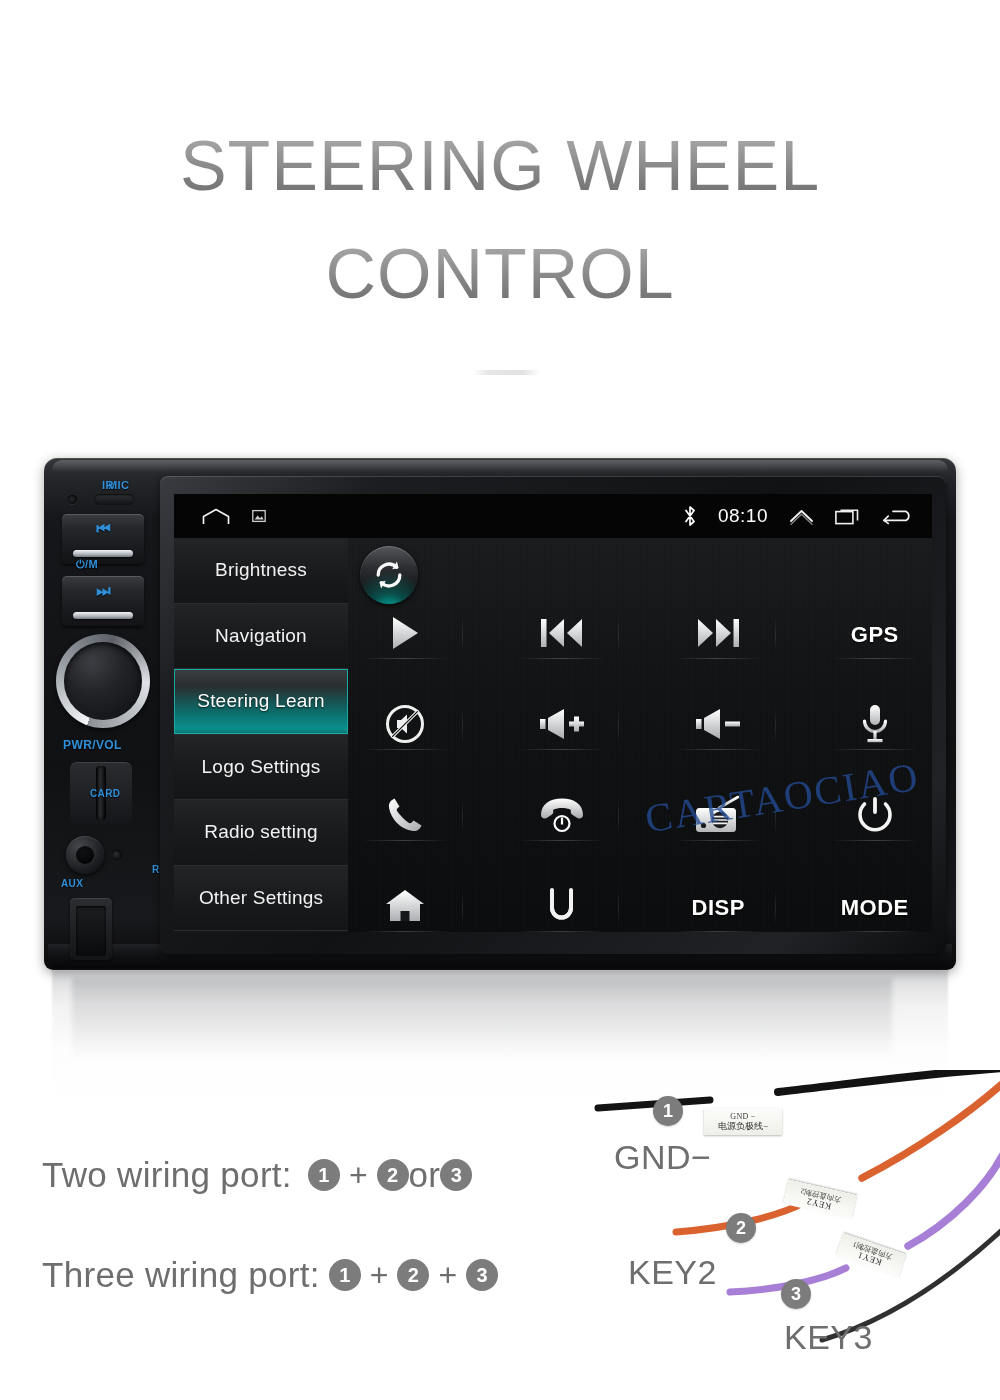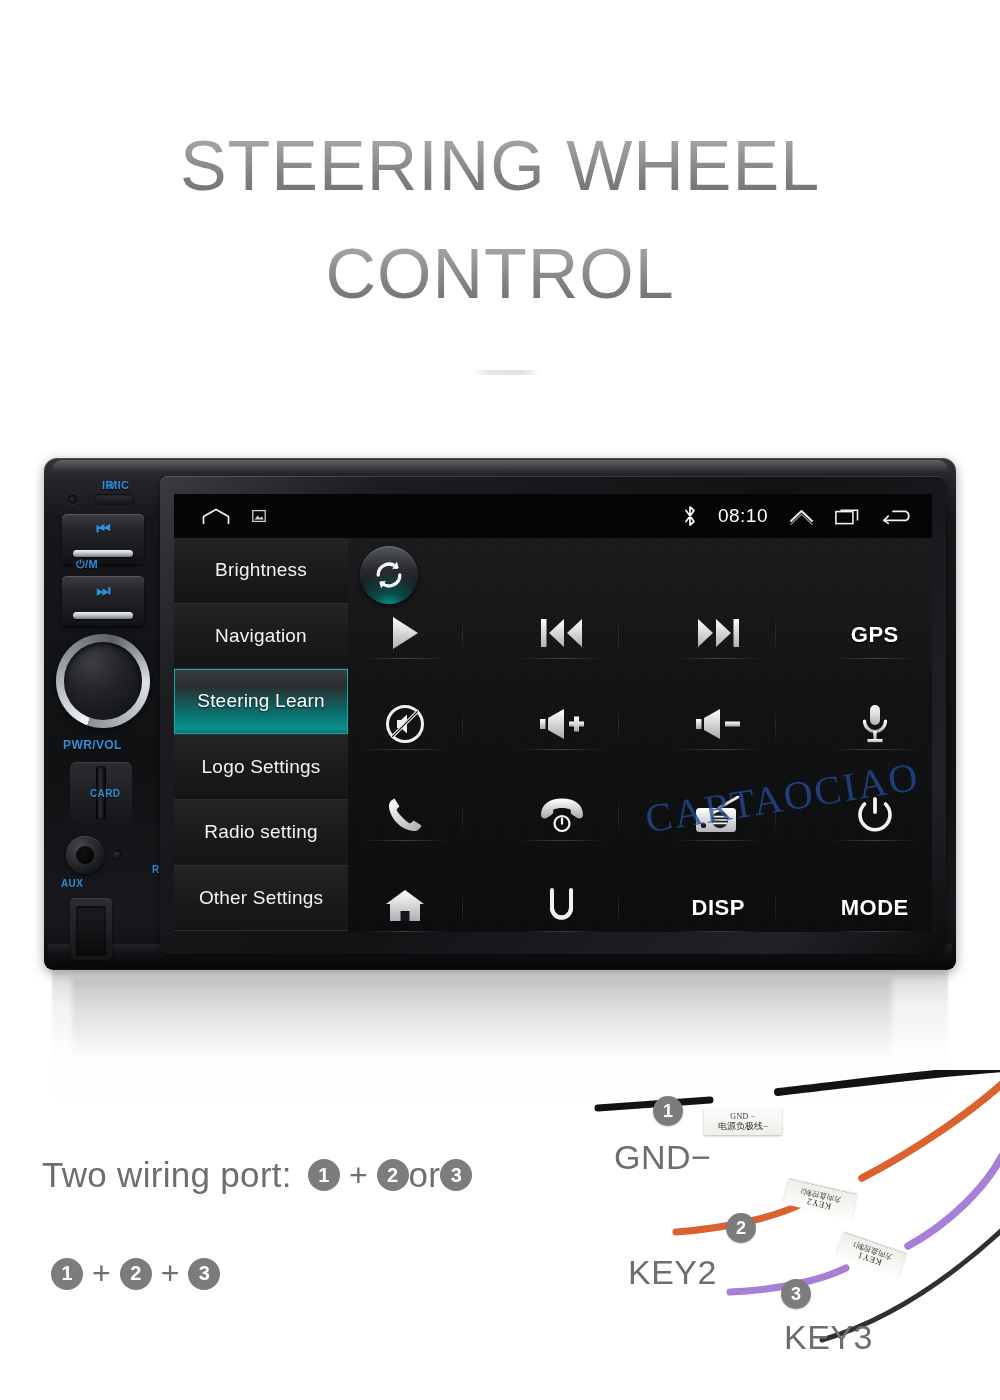--- a/index.html
+++ b/index.html
@@ -657,20 +657,21 @@
   <span class="port-badge">1</span>
   <span class="sp-s"></span>
   <span class="port-op">+</span>
   <span class="sp-s"></span>
   <span class="port-badge">2</span>
   <span class="port-label">or</span>
   <span class="port-badge">3</span>
 </div>
 
 <div class="port-row" id="port-row-three">
+  <span class="port-label">Three wiring port:</span>
   <span class="sp-s"></span>
   <span class="port-badge">1</span>
   <span class="sp-s"></span>
   <span class="port-op">+</span>
   <span class="sp-s"></span>
   <span class="port-badge">2</span>
   <span class="sp-s"></span>
   <span class="port-op">+</span>
   <span class="sp-s"></span>
   <span class="port-badge">3</span>

